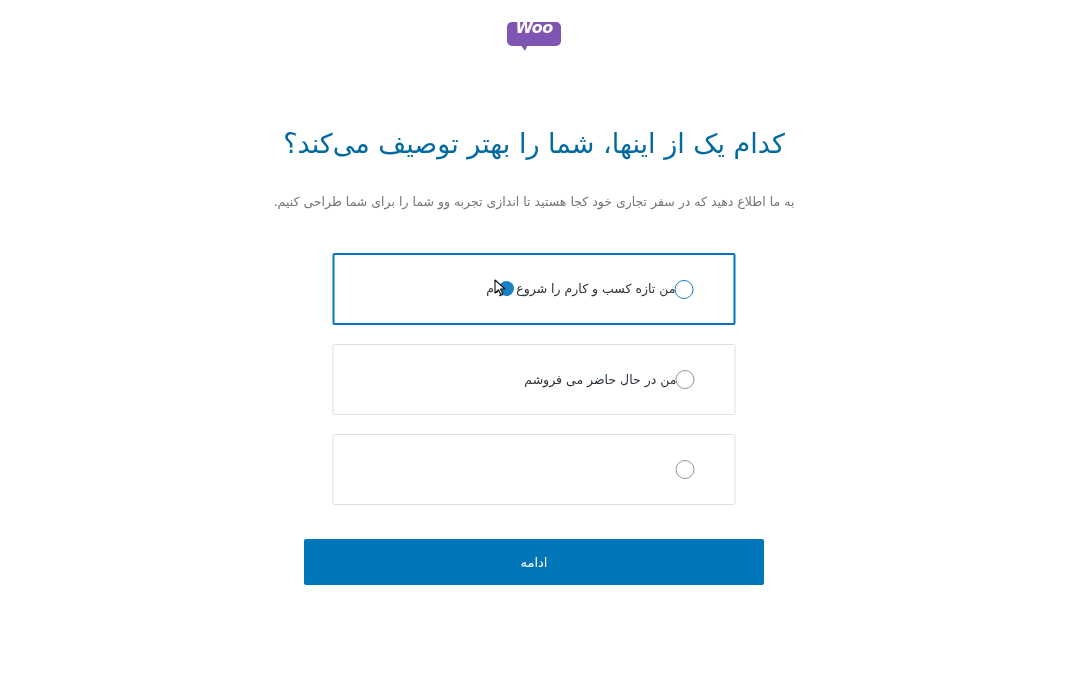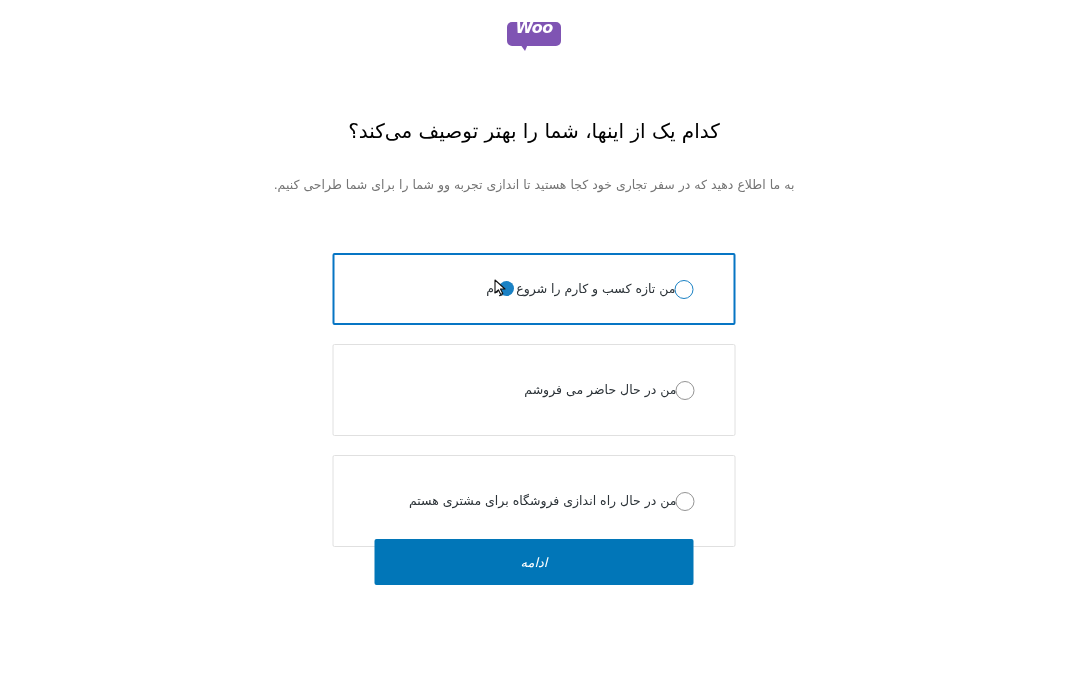--- a/index.html
+++ b/index.html
@@ -72,25 +72,25 @@
   
   .head-block {
     position: absolute;
     top: 118px;
     left: 0;
     right: 0;
     text-align: center;
     padding: 0 120px;
   }
   .page-title {
-    margin: 0;
-    font-size: 20px;
+    margin: 8px;
+    font-size: 27px;
     line-height: 1.35;
     font-weight: 400;
-    color: #000000;
+    color: #0369a1;
     letter-spacing: 0;
   }
   .page-subtitle {
     margin: 30px 0 0 0;
     font-size: 12.5px;
     line-height: 1.6;
     font-weight: 400;
     color: #757575;
   }
 
@@ -98,21 +98,21 @@
   .options {
     position: absolute;
     top: 253px;
     left: 50%;
     transform: translateX(-50%);
     width: 403px;
   }
   .option-card {
     position: relative;
     width: 403px;
-    height: 92px;
+    height: 71px;
     background: #ffffff;
     border: 1px solid #e0e0e0;
     border-radius: 2px;
     margin-bottom: 19px;
     display: flex;
     align-items: center;
     justify-content: flex-start;
     padding: 0 14px;
     cursor: pointer;
   }
@@ -148,33 +148,32 @@
     white-space: nowrap;
     margin-right: -1px;
   }
 
   
   .continue-btn {
     position: absolute;
     top: 539px;
     left: 50%;
     transform: translateX(-50%);
-    width: 319px;
+    width: 460px;
     height: 46px;
     background: #0176b8;
     border: none;
     border-radius: 2px;
     color: #ffffff;
     font-size: 13px;
     font-family: "DejaVu Sans", "Liberation Sans", sans-serif;
     cursor: pointer;
     display: flex;
     align-items: center;
     justify-content: center;
-    font-style: italic;
   }
 
   
   .cursor-layer {
     position: absolute;
     left: 494px;
     top: 279px;
     width: 26px;
     height: 26px;
     pointer-events: none;
@@ -225,21 +224,20 @@
     <div class="option-card">
       <div class="option-inner">
         <span class="radio"></span>
         <span class="option-label">من در حال حاضر می فروشم</span>
       </div>
     </div>
 
     <div class="option-card">
       <div class="option-inner">
         <span class="radio"></span>
-        <span class="option-label">من در حال راه اندازی فروشگاه برای مشتری هستم</span>
       </div>
     </div>
 
   </div>
 
   <button class="continue-btn">ادامه</button>
 
   <div class="cursor-layer">
     <div class="cursor-dot"></div>
     <svg class="cursor-arrow" width="14" height="18" viewBox="0 0 14 18">

